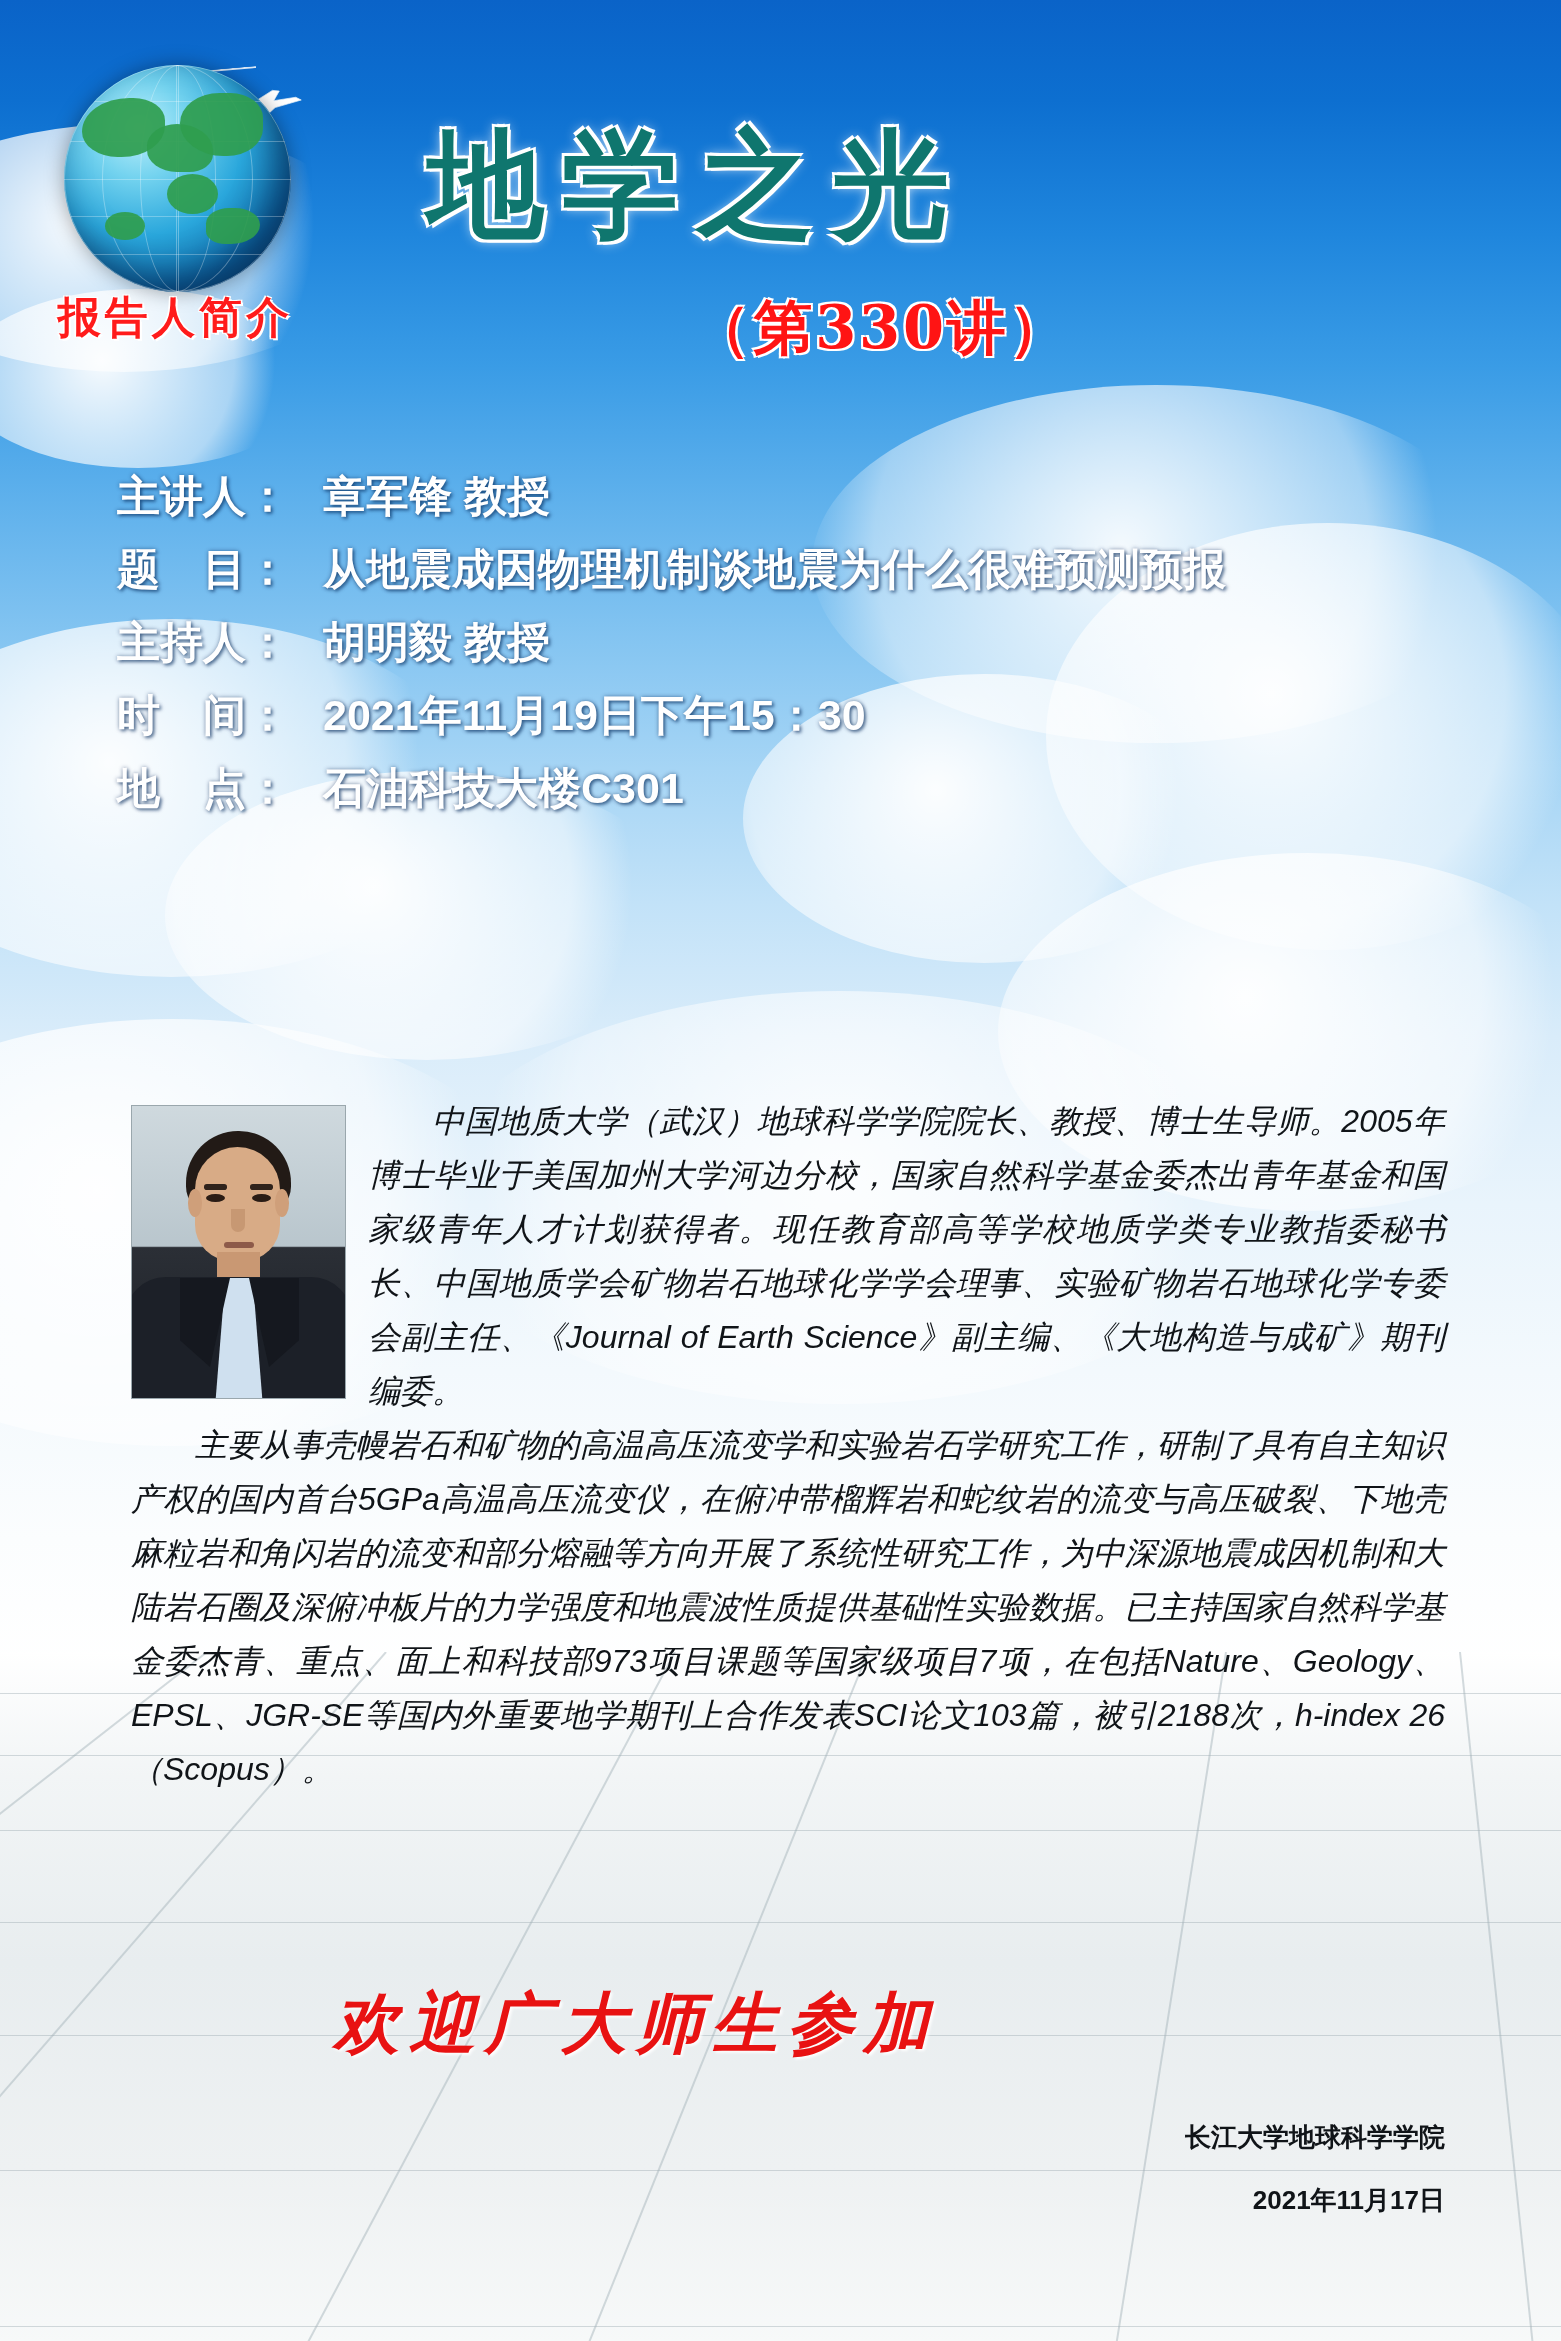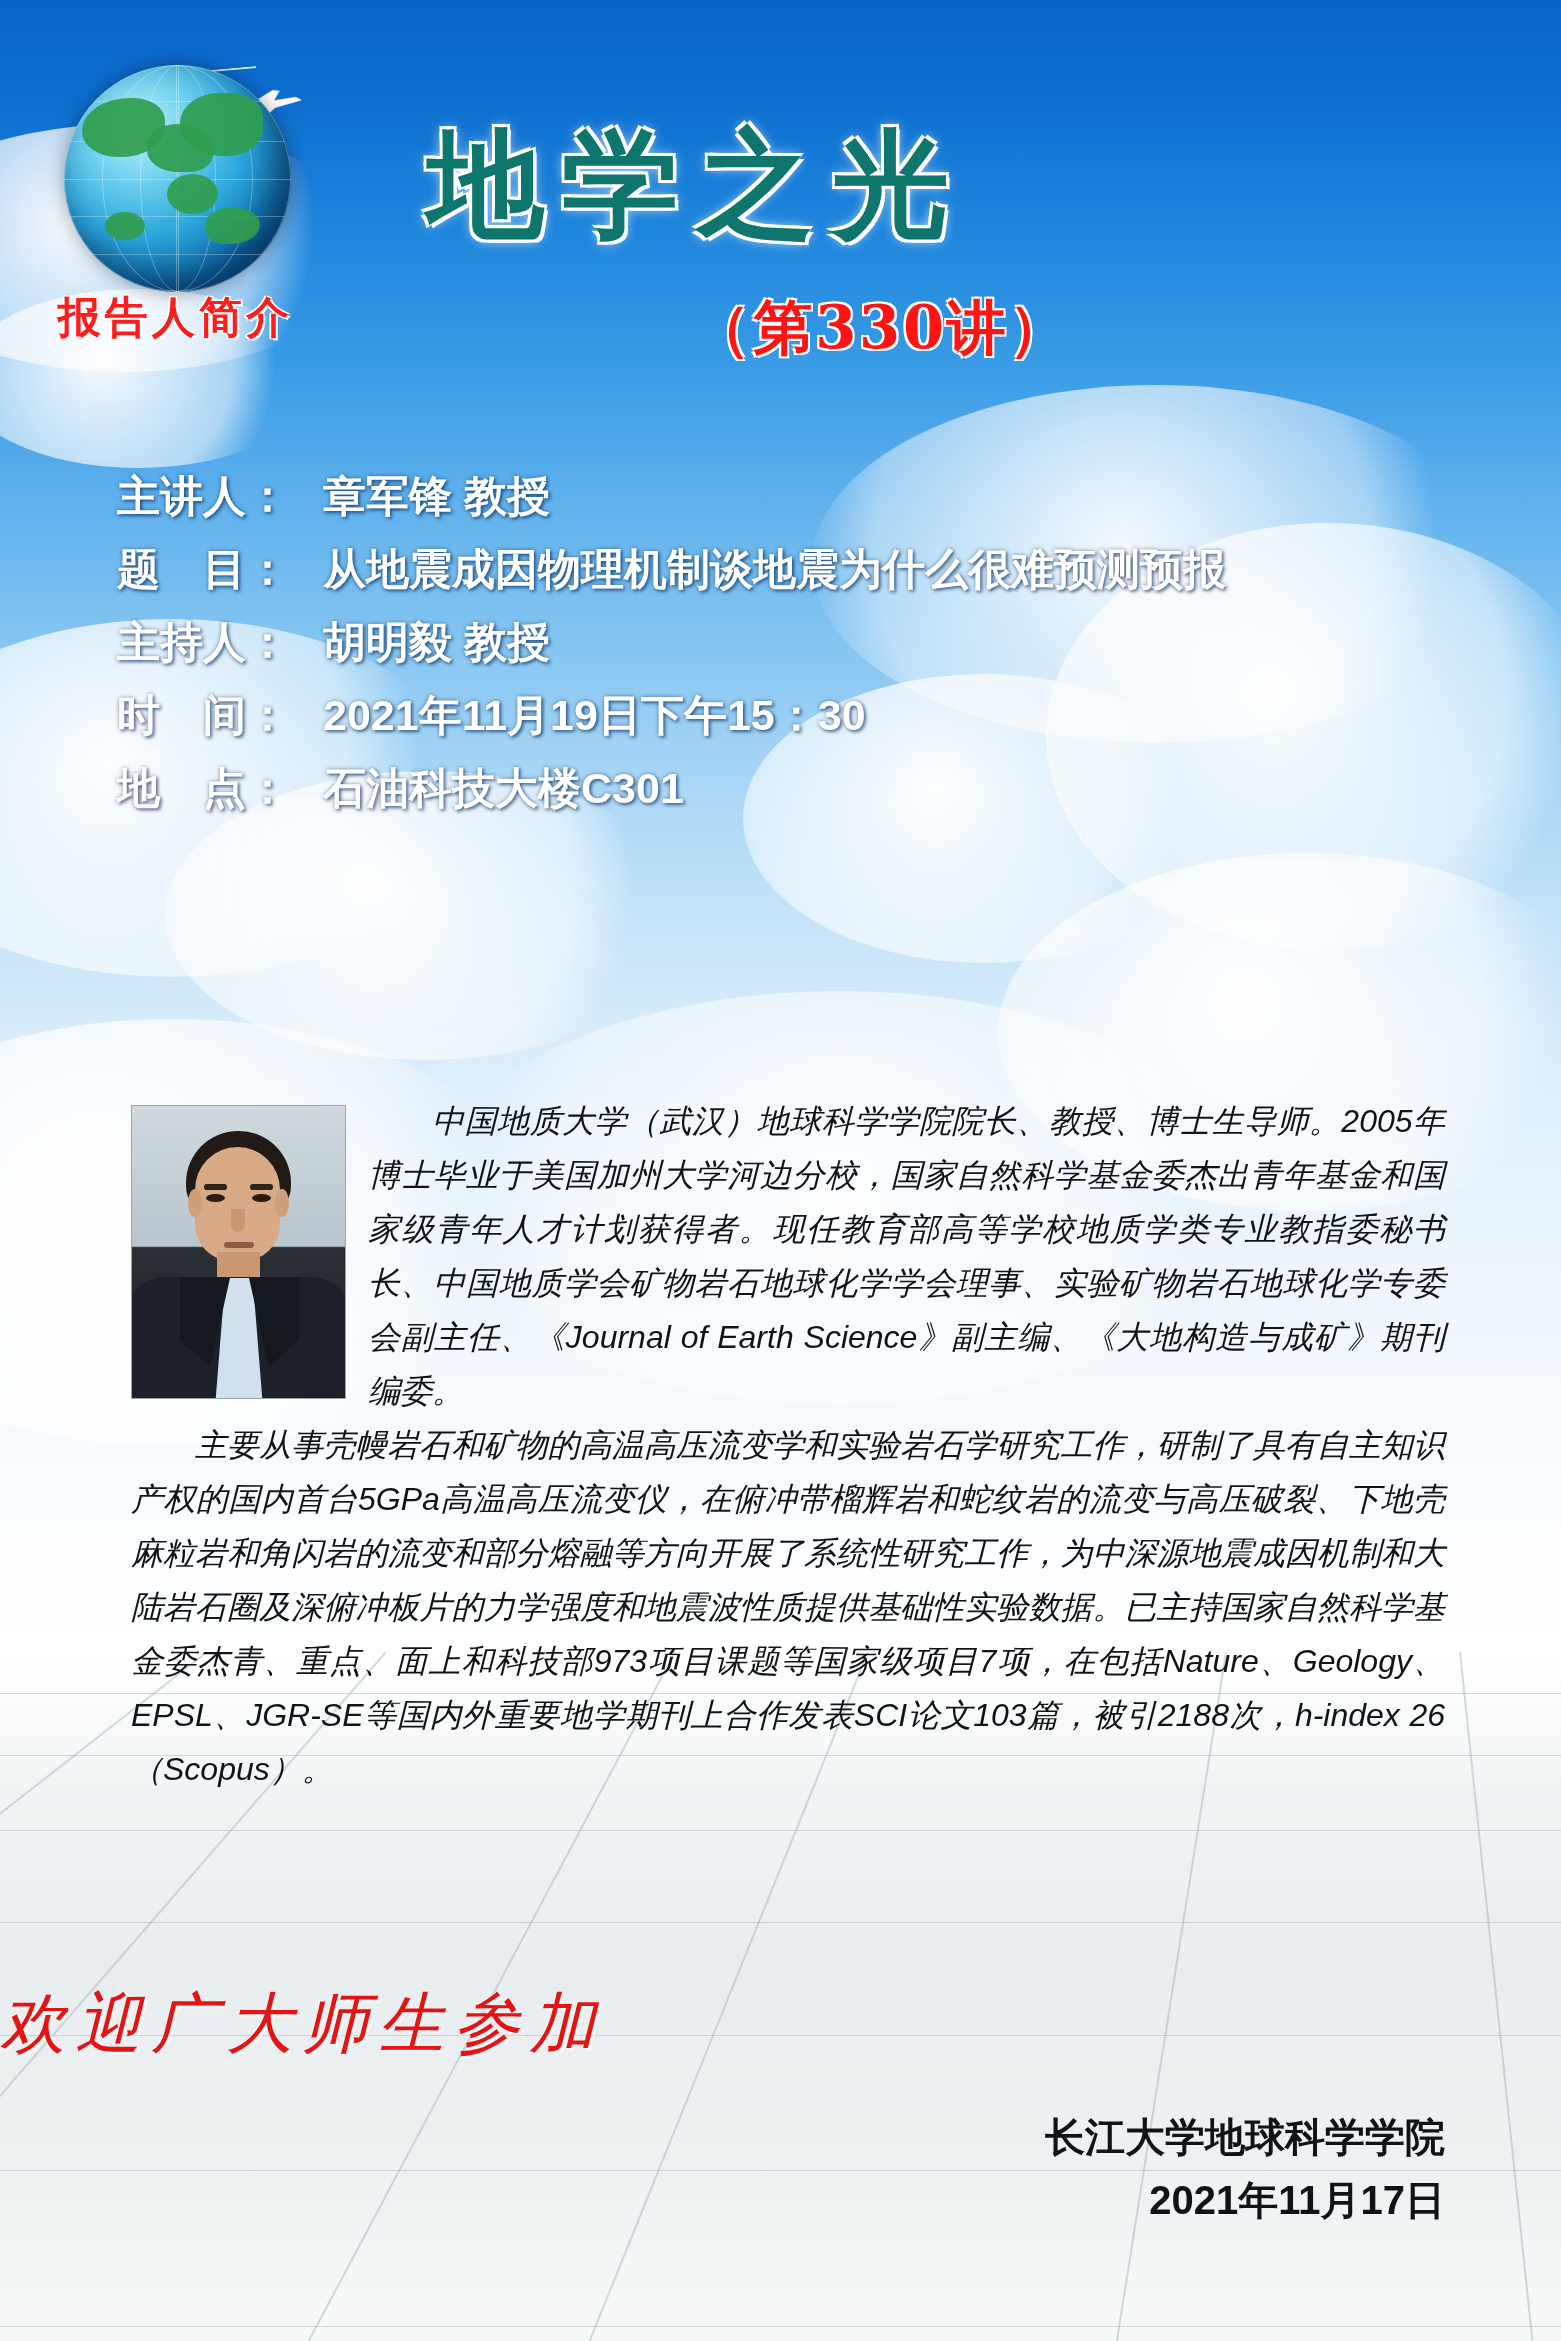--- a/index.html
+++ b/index.html
@@ -343,38 +343,38 @@
     height: 297px;
     shape-outside: margin-box;
   }
 
   
   .welcome {
     position: absolute;
     left: 0;
     top: 1979px;
     width: 1272px;
-    text-align: left;
+    text-align: center;
     font-family: "DejaVu Serif", "Liberation Serif", serif;
-    font-weight: normal;
+    font-weight: bold;
     font-style: italic;
     font-size: 66px;
     letter-spacing: 9.6px;
     color: #e81212;
     text-shadow: 2.1px 2.1px 2.8px rgba(255,255,255,0.9);
   }
 
   
   .footer {
     position: absolute;
     right: 117px;
     top: 2106px;
     text-align: right;
     font-weight: bold;
-    font-size: 40px;
+    font-size: 26px;
     line-height: 63px;
     color: #101418;
   }
 </style>
 </head>
 <body>
 
 <div class="poster">
 
   <div class="sky">

